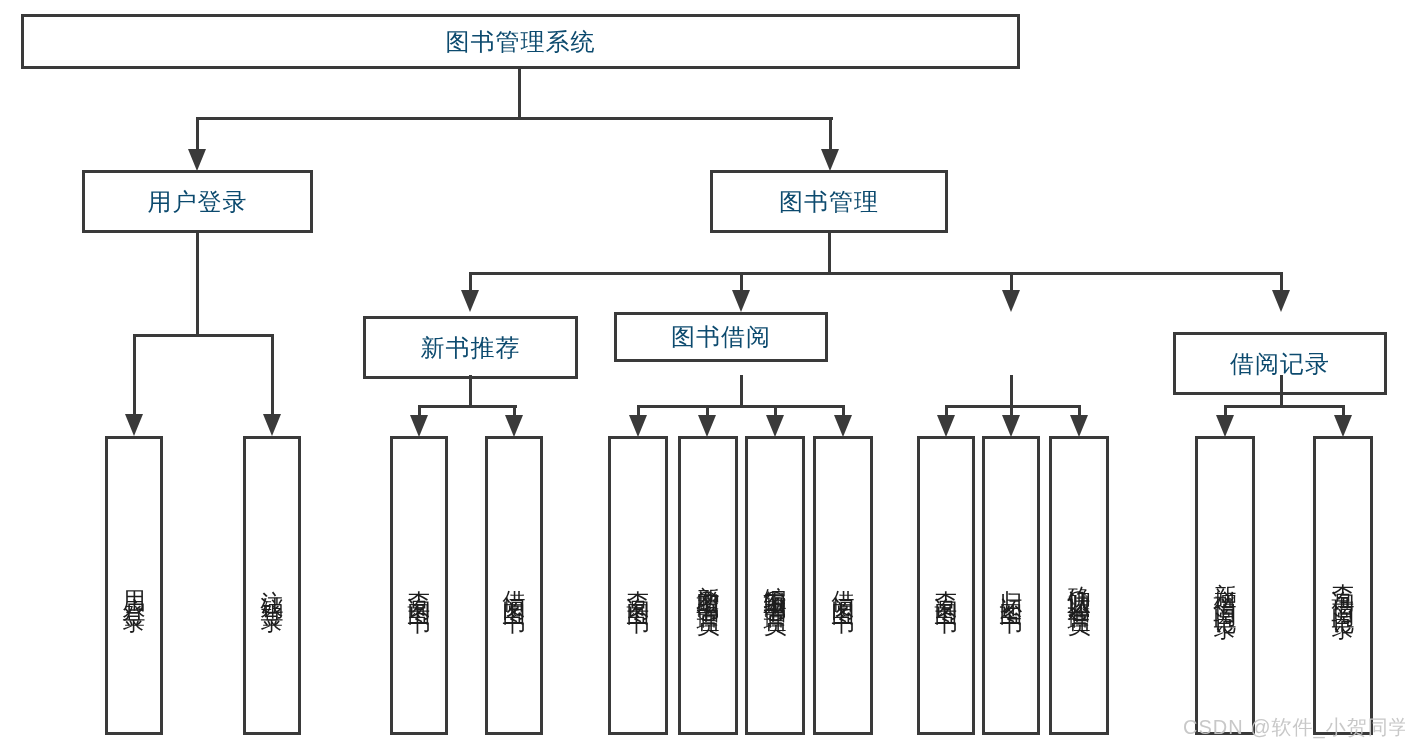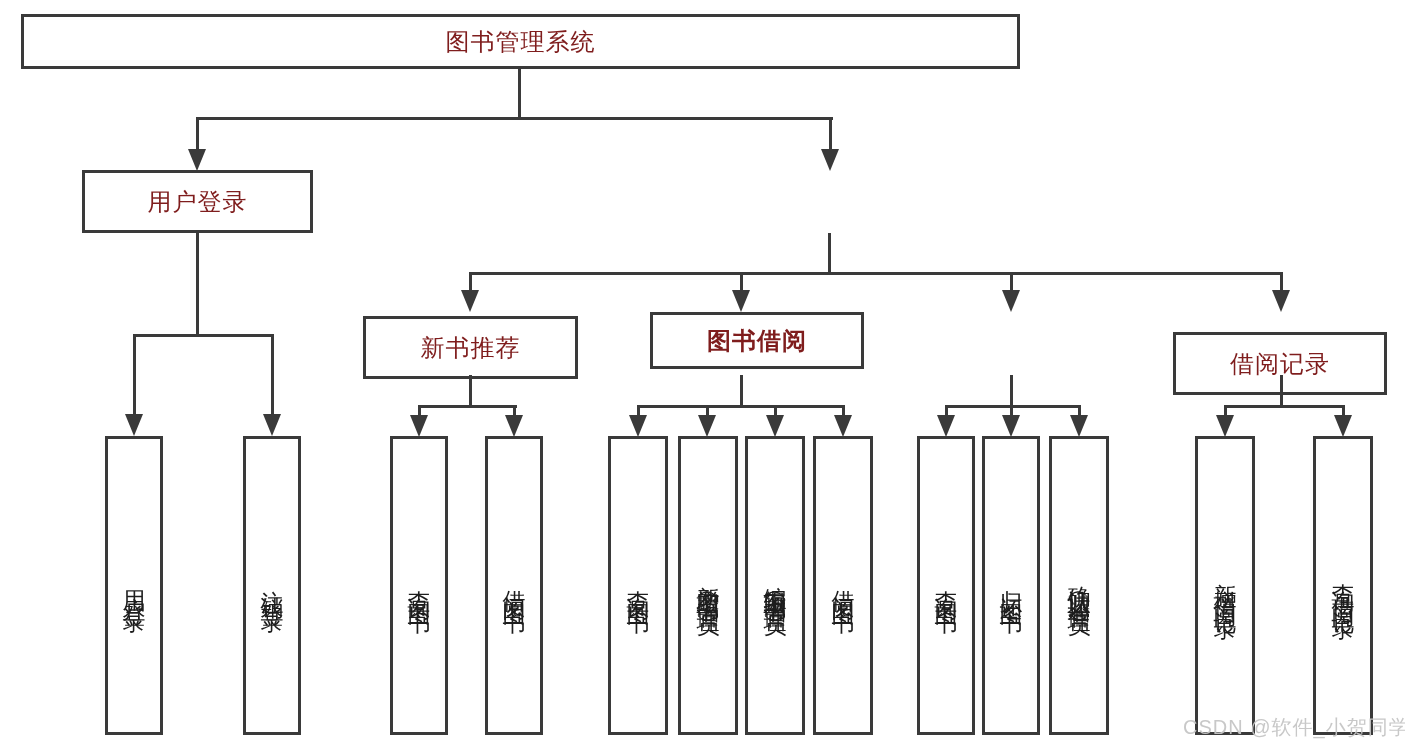--- a/index.html
+++ b/index.html
@@ -11,21 +11,21 @@
     overflow:hidden;
   }
   .box{
     position:absolute;
     box-sizing:border-box;
     border:3px solid #3a3a3a;
     background:#ffffff;
     display:flex;
     align-items:center;
     justify-content:center;
-    color:#7f1d1d;
+    color:#0c4a6e;
     font-size:24px;
     letter-spacing:1px;
   }
   .leafbox{
     position:absolute;
     box-sizing:border-box;
     border:3px solid #3a3a3a;
     background:#ffffff;
     display:flex;
     align-items:center;
@@ -70,20 +70,23 @@
   <div class="vline" style="left:518px;top:67px;height:51px;"></div>
   <div class="hline" style="left:196px;top:117px;width:637px;"></div>
   <div class="vline" style="left:196px;top:117px;height:34px;"></div>
   <div class="ahead" style="left:188px;top:149px;"></div>
   <div class="vline" style="left:829px;top:117px;height:34px;"></div>
   <div class="ahead" style="left:821px;top:149px;"></div>
 
   <div class="box" style="left:82px;top:170px;width:231px;height:63px;">
     <span>用户登录</span>
   </div>
+  <div class="box" style="left:710px;top:170px;width:238px;height:63px;">
+    <span>图书管理</span>
+  </div>
 
   <div class="vline" style="left:196px;top:233px;height:103px;"></div>
   <div class="hline" style="left:133px;top:334px;width:141px;"></div>
   <div class="vline" style="left:133px;top:334px;height:82px;"></div>
   <div class="ahead" style="left:125px;top:414px;"></div>
   <div class="vline" style="left:271px;top:334px;height:82px;"></div>
   <div class="ahead" style="left:263px;top:414px;"></div>
 
   <div class="vline" style="left:828px;top:233px;height:41px;"></div>
   <div class="hline" style="left:469px;top:272px;width:814px;"></div>
@@ -92,21 +95,21 @@
   <div class="vline" style="left:740px;top:272px;height:20px;"></div>
   <div class="ahead" style="left:732px;top:290px;"></div>
   <div class="vline" style="left:1010px;top:272px;height:20px;"></div>
   <div class="ahead" style="left:1002px;top:290px;"></div>
   <div class="vline" style="left:1280px;top:272px;height:20px;"></div>
   <div class="ahead" style="left:1272px;top:290px;"></div>
 
   <div class="box" style="left:363px;top:316px;width:215px;height:63px;">
     <span>新书推荐</span>
   </div>
-  <div class="box" style="left:650px;top:312px;width:214px;height:57px;font-weight:bold;">
+  <div class="box" style="left:614px;top:312px;width:214px;height:50px;">
     <span>图书借阅</span>
   </div>
   <div class="box" style="left:1173px;top:312px;width:214px;height:63px;margin-top:20px;">
     <span>借阅记录</span>
   </div>
 
   <div class="vline" style="left:469px;top:375px;height:32px;"></div>
   <div class="hline" style="left:418px;top:405px;width:99px;"></div>
   <div class="vline" style="left:418px;top:405px;height:12px;"></div>
   <div class="ahead" style="left:410px;top:415px;"></div>

